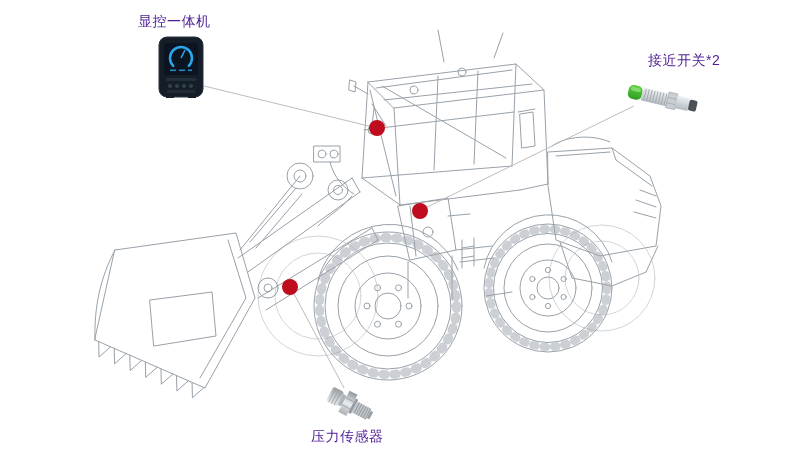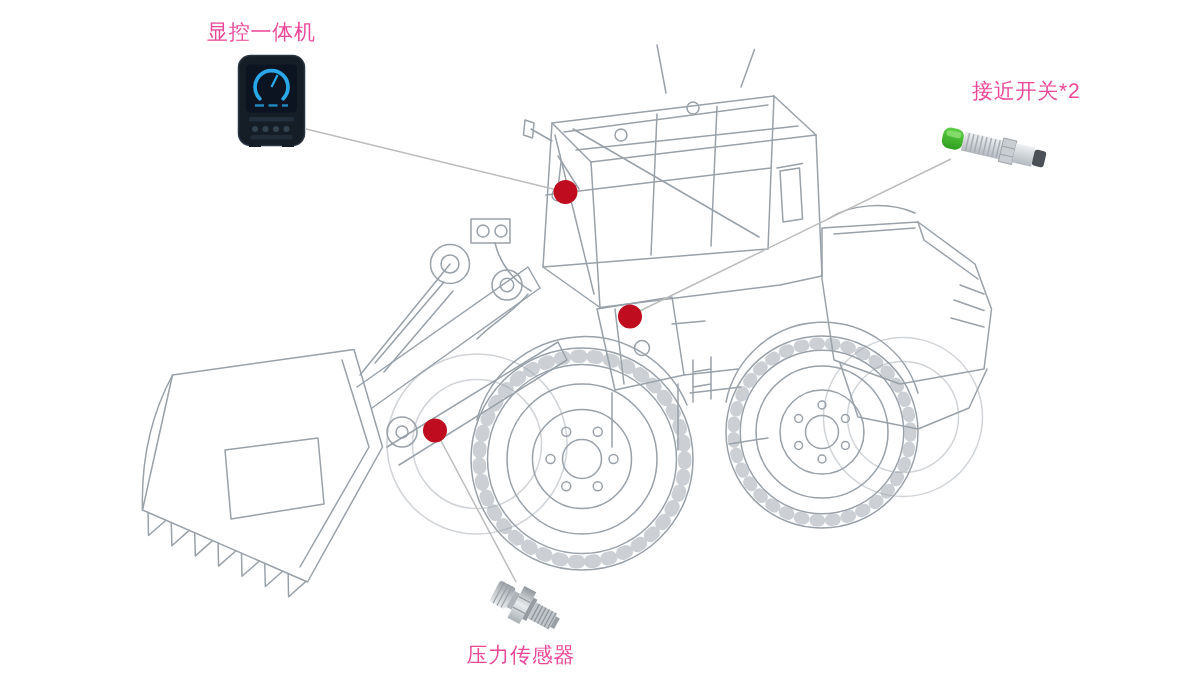--- a/index.html
+++ b/index.html
@@ -1,21 +1,21 @@
 <!DOCTYPE html>
 <html><head>
 <meta charset="utf-8">
 <style>
   html,body{margin:0;padding:0;background:#fff;}
   .stage{
     position:relative;width:800px;height:454px;background:#ffffff;
     font-family:"Liberation Sans", sans-serif;overflow:hidden;
   }
   .sketch,.overlay{position:absolute;left:0;top:0;}
-  .label{position:absolute;font-size:14px;color:#ec4899;letter-spacing:.5px;white-space:nowrap;}
+  .label{position:absolute;font-size:14px;color:#4c1d95;letter-spacing:.5px;white-space:nowrap;}
   .label-display{left:138px;top:13px;}
   .label-proximity{left:628px;top:52px;margin-left:20px;}
   .label-pressure{left:311px;top:428px;}
   .figure{position:absolute;}
   .figure svg{display:block;}
   .figure-display{left:158px;top:36px;}
   .figure-proximity{left:626px;top:80px;}
   .figure-pressure{left:318px;top:378px;}
   .leader{stroke:#bcbcbc;stroke-width:1;}
 </style>

